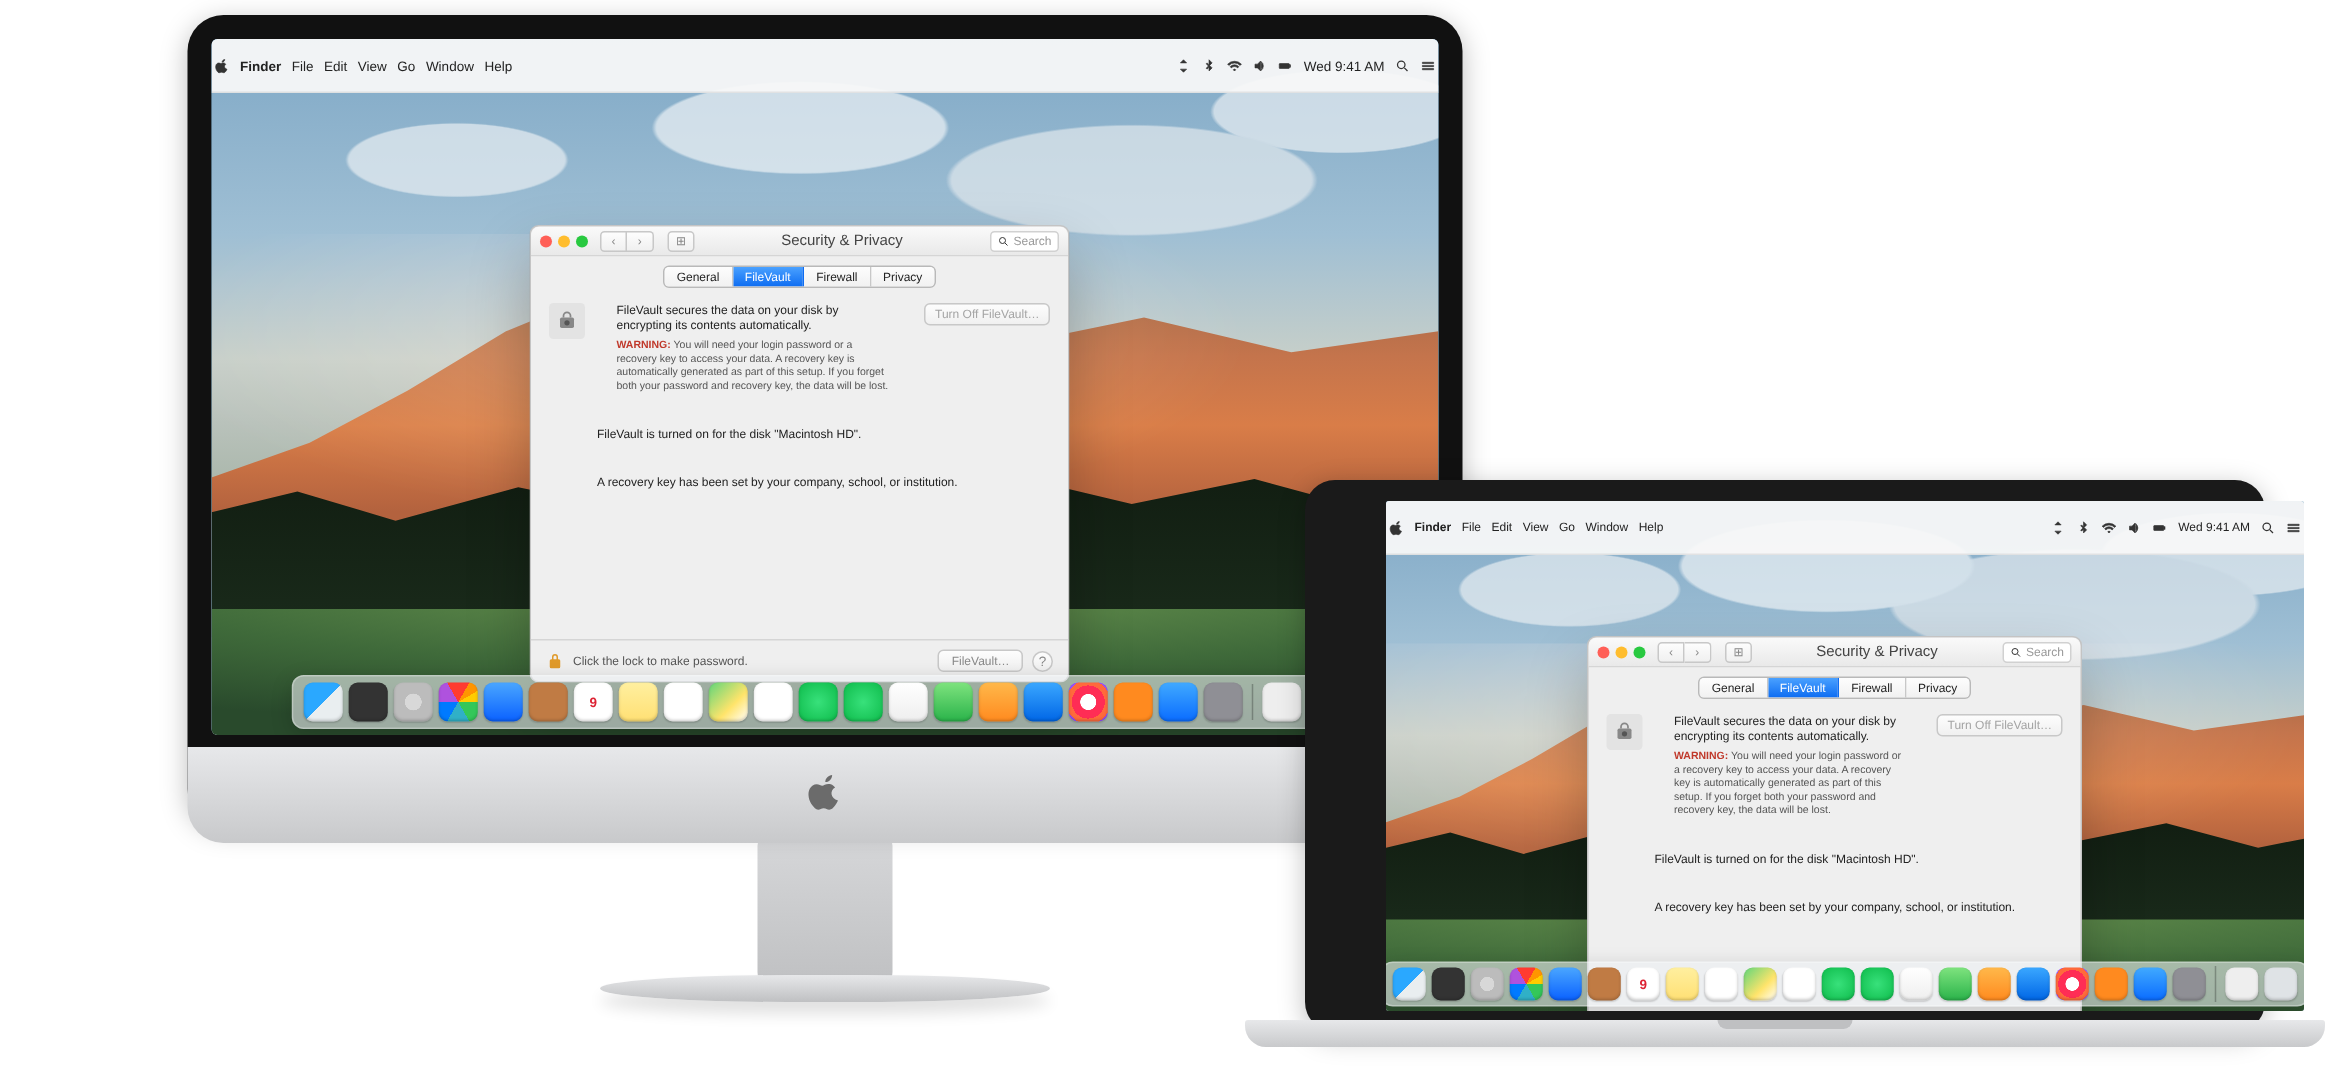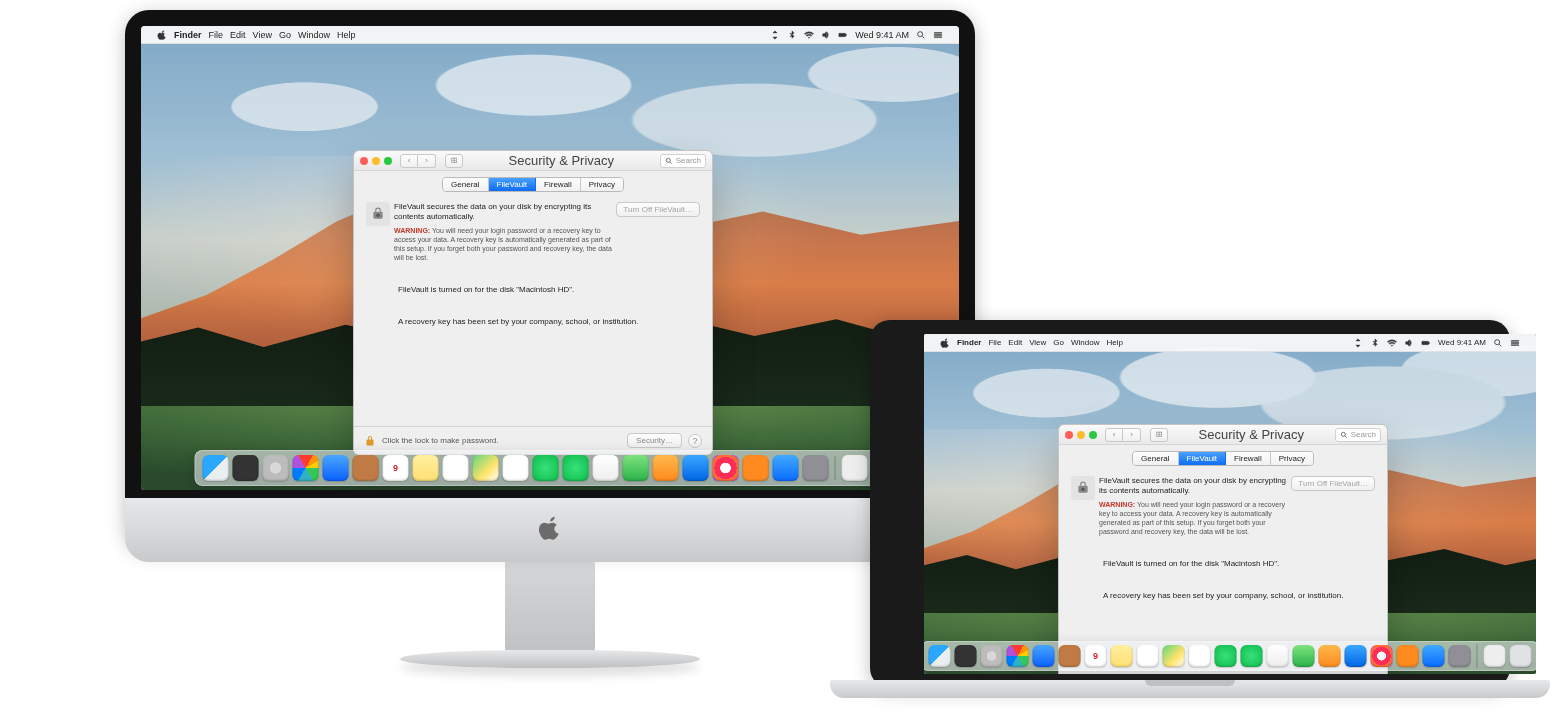--- a/index.html
+++ b/index.html
@@ -36,21 +36,21 @@
     background: linear-gradient(180deg, #8f6146 0%, #c4744c 35%, #d97d48 55%, #b3623e 80%); }
   .rock-glow { position:absolute; left:0; right:0; bottom:22%; height:50%; opacity:.35;
     background: radial-gradient(600px 200px at 40% 30%, #ffb37a 0%, transparent 60%); mix-blend-mode: screen; }
   .forest { position:absolute; left:0; right:0; bottom:14%; height:30%;
     clip-path: polygon(0 40%, 7% 30%, 15% 44%, 25% 28%, 35% 40%, 45% 25%, 55% 38%, 65% 22%, 75% 36%, 85% 24%, 95% 40%, 100% 34%, 100% 100%, 0 100%);
     background: linear-gradient(#0f1a0f, #1a2b1b); }
   .meadow { position:absolute; left:0; right:0; bottom:0; height:18%;
     background: radial-gradient(800px 100px at 50% -20px, #6f9a53, #3f6a3a 60%, #294a2c); }
 
   
-  .menubar { position:absolute; top:0; left:0; right:0; height:18px; background: rgba(248,248,248,.94); font-size:9px; color:#222; display:flex; align-items:center; padding:0 16px; justify-content:space-between; border-bottom:1px solid rgba(0,0,0,.08); }
+  .menubar { position:absolute; top:0; left:0; right:0; height:36px; background: rgba(248,248,248,.94); font-size:9px; color:#222; display:flex; align-items:center; padding:0 2px; justify-content:space-between; border-bottom:1px solid rgba(0,0,0,.08); }
   .menubar .left, .menubar .right { display:flex; align-items:center; gap:7px; }
   .menubar .apple { font-size:10px; }
   .menubar .icon { width:10px; height:10px; display:inline-flex; align-items:center; justify-content:center; }
   .menubar .icon svg { width:10px; height:10px; fill:#333; stroke:#333; }
 
   
   .dock { position:absolute; left:50%; transform:translateX(-50%); bottom:4px; height:36px; padding:3px 8px; background: rgba(235,238,242,.6); border-radius:8px; display:flex; gap:4px; align-items:center; box-shadow: 0 4px 14px rgba(0,0,0,.18), inset 0 0 0 1px rgba(255,255,255,.3); }
   .dock .tile { width:26px; height:26px; border-radius:6px; display:flex; align-items:center; justify-content:center; box-shadow: inset 0 -1px 2px rgba(0,0,0,.2), 0 1px 1px rgba(0,0,0,.15); position:relative; }
   .dock .div { width:1px; height:24px; background:rgba(0,0,0,.25); margin:0 2px; }
   .dock .tile .label { position:absolute; top:50%; left:50%; transform:translate(-50%,-50%); font-size:9px; font-weight:700; color:#fff; text-shadow:0 1px 1px rgba(0,0,0,.4); }
@@ -84,32 +84,32 @@
   .syspref { position:absolute; background:#efefef; border:1px solid rgba(0,0,0,.18); border-radius:6px; box-shadow: 0 20px 40px rgba(0,0,0,.25); font-size:8px; color:#222; }
   .syspref .titlebar { height:20px; display:flex; align-items:center; gap:6px; padding:0 6px; border-bottom:1px solid #d5d5d5; background:linear-gradient(#fafafa,#e9e9e9); border-radius:6px 6px 0 0; }
   .traffic { display:flex; gap:4px; }
   .traffic span { width:8px; height:8px; border-radius:50%; display:inline-block; }
   .traffic .r{background:#ff5f57;} .traffic .y{background:#ffbd2e;} .traffic .g{background:#28c940;}
   .nav-btns { display:flex; gap:0; margin-left:2px; }
   .nav-btns button, .grid-btn { border:1px solid #c8c8c8; background:linear-gradient(#fdfdfd,#f0f0f0); height:14px; width:18px; font-size:8px; display:flex; align-items:center; justify-content:center; color:#888;}
   .nav-btns button:first-child{border-radius:3px 0 0 3px;}
   .nav-btns button:last-child{border-radius:0 3px 3px 0; border-left:none;}
   .grid-btn{border-radius:3px; margin-left:3px;}
-  .titlebar .title { flex:1; text-align:center; font-size:13px; color:#444; }
+  .titlebar .title { flex:1; text-align:center; font-size:10px; color:#444; }
   .search { display:flex; align-items:center; gap:3px; border:1px solid #d1d1d1; border-radius:3px; background:#fff; height:14px; padding:0 4px; color:#999; }
   .search svg{width:8px;height:8px;fill:#888;}
 
   .tabbar { display:flex; justify-content:center; padding:6px 0; }
   .segctl { display:flex; border:1px solid #b9b9b9; border-radius:4px; overflow:hidden; }
   .segctl > div { padding:2px 8px; font-size:8px; background:linear-gradient(#fdfdfd,#f1f1f1); border-right:1px solid #c8c8c8; }
   .segctl > div:last-child{border-right:none;}
   .segctl > div.active { background: linear-gradient(#4aa1ff,#0e6df2); color:#fff; border-right-color:#0e6df2;}
 
   .body { padding:4px 12px 6px 12px; }
-  .fv-row { display:flex; align-items:flex-start; gap:4px; }
+  .fv-row { display:flex; align-items:flex-start; gap:21px; }
   .fv-icon { width:24px; height:24px; border-radius:3px; background:#e3e3e3; display:flex; align-items:center; justify-content:center; flex:0 0 24px; }
   .fv-icon svg{width:14px;height:14px;fill:#666;}
   .fv-text { flex:1; font-size:8px; line-height:1.3; color:#222; }
   .fv-text .desc{margin-bottom:3px;}
   .fv-text .warn-label{color:#c0392b; font-weight:600;}
   .fv-text .warn{color:#555; font-size:7px;}
   .fv-btn { border:1px solid #c8c8c8; background:linear-gradient(#fdfdfd,#f0f0f0); color:#a4a4a4; border-radius:4px; padding:2px 6px; font-size:8px; white-space:nowrap; }
   .status-lines{ margin:10px 0 0 32px; font-size:8px; }
   .status-lines p{margin-bottom:8px;margin-top:23px;}
   .spacer{flex:1;}
@@ -253,21 +253,21 @@
         <p>A recovery key has been set by your company, school, or institution.</p>
       </div>
       <div class="filler"></div>
     </div>
     <div class="footer">
       <span class="lock-icn"><svg viewBox="0 0 24 24">
                     <path d="M12 2a4 4 0 014 4v3h1a2 2 0 012 2v8a2 2 0 01-2 2H7a2 2 0 01-2-2v-8a2 2 0 012-2h1V6a4 4 0 014-4zm0 2a2 2 0 00-2 2v3h4V6a2 2 0 00-2-2z"></path>
                   </svg></span>
       <span>Click the lock to make password.</span>
       <div class="spacer"></div>
-      <div class="adv-btn">Security…</div>
+      <div class="adv-btn">FileVault…</div>
       <div class="help-btn">?</div>
     </div>
   </div>
     <div class="dock">
               <div class="tile t-finder" title="Finder"></div>
               <div class="tile t-dash" title="Dashboard"></div>
               <div class="tile t-lpad" title="Launchpad"></div>
               <div class="tile t-safari" title="Safari"></div>
               <div class="tile t-mail" title="Mail"></div>
               <div class="tile t-contacts" title="Contacts"></div>

